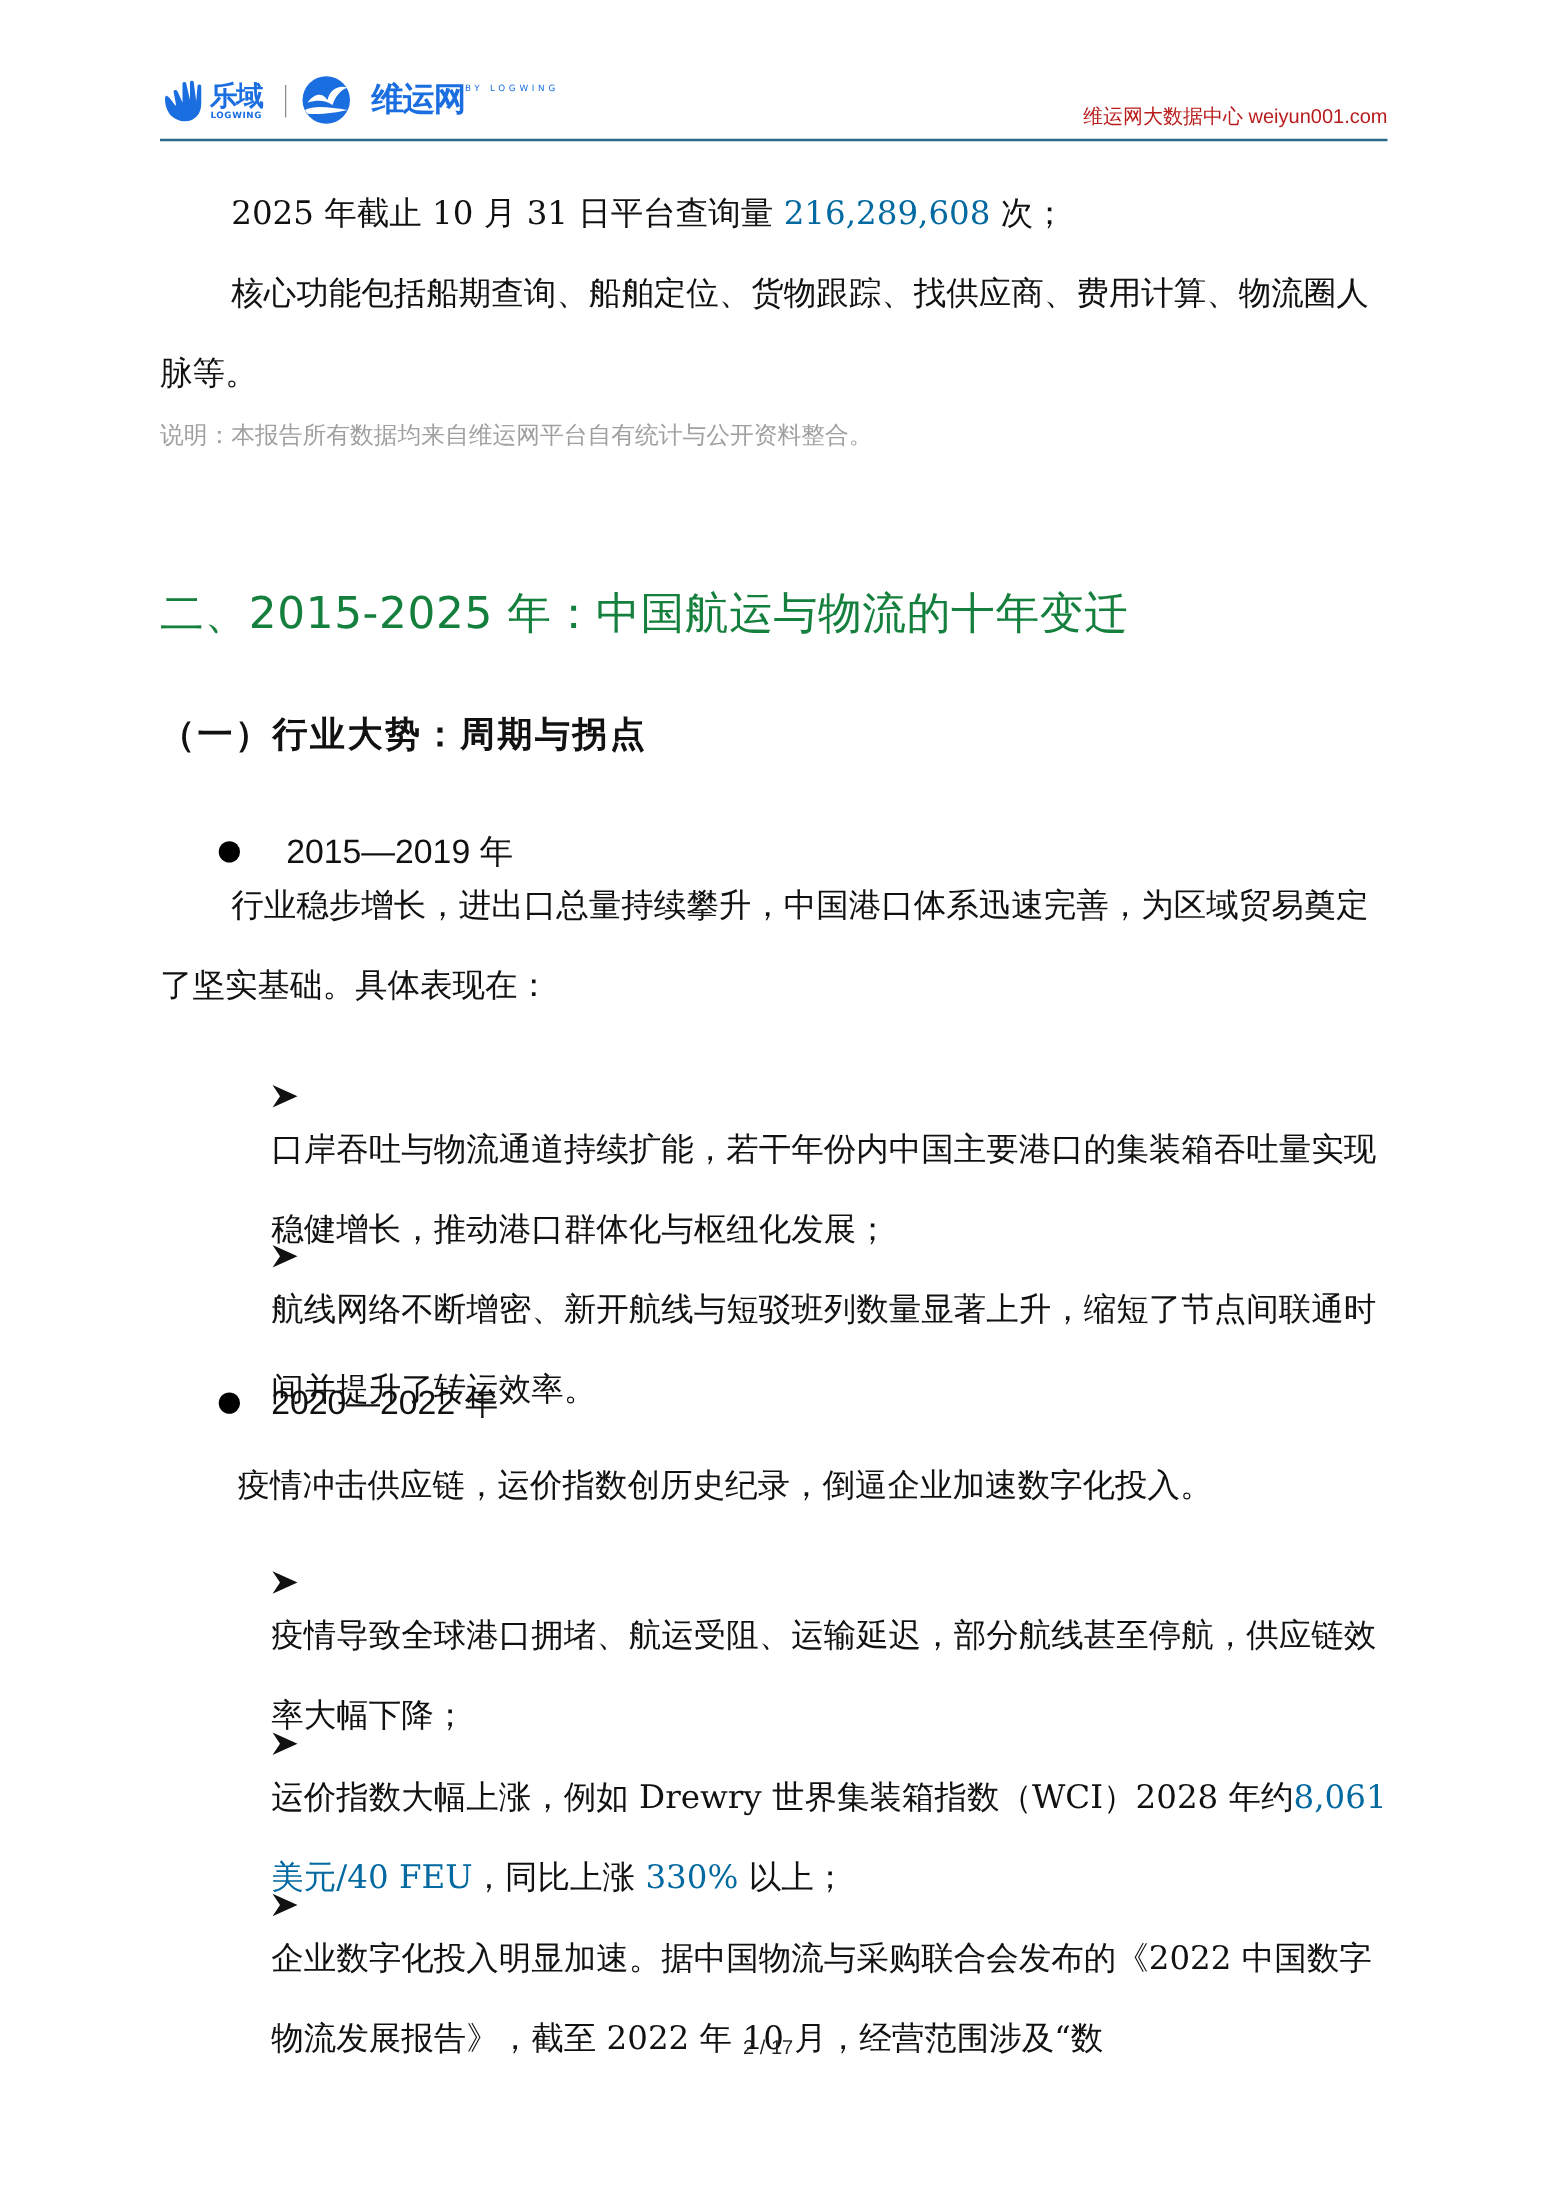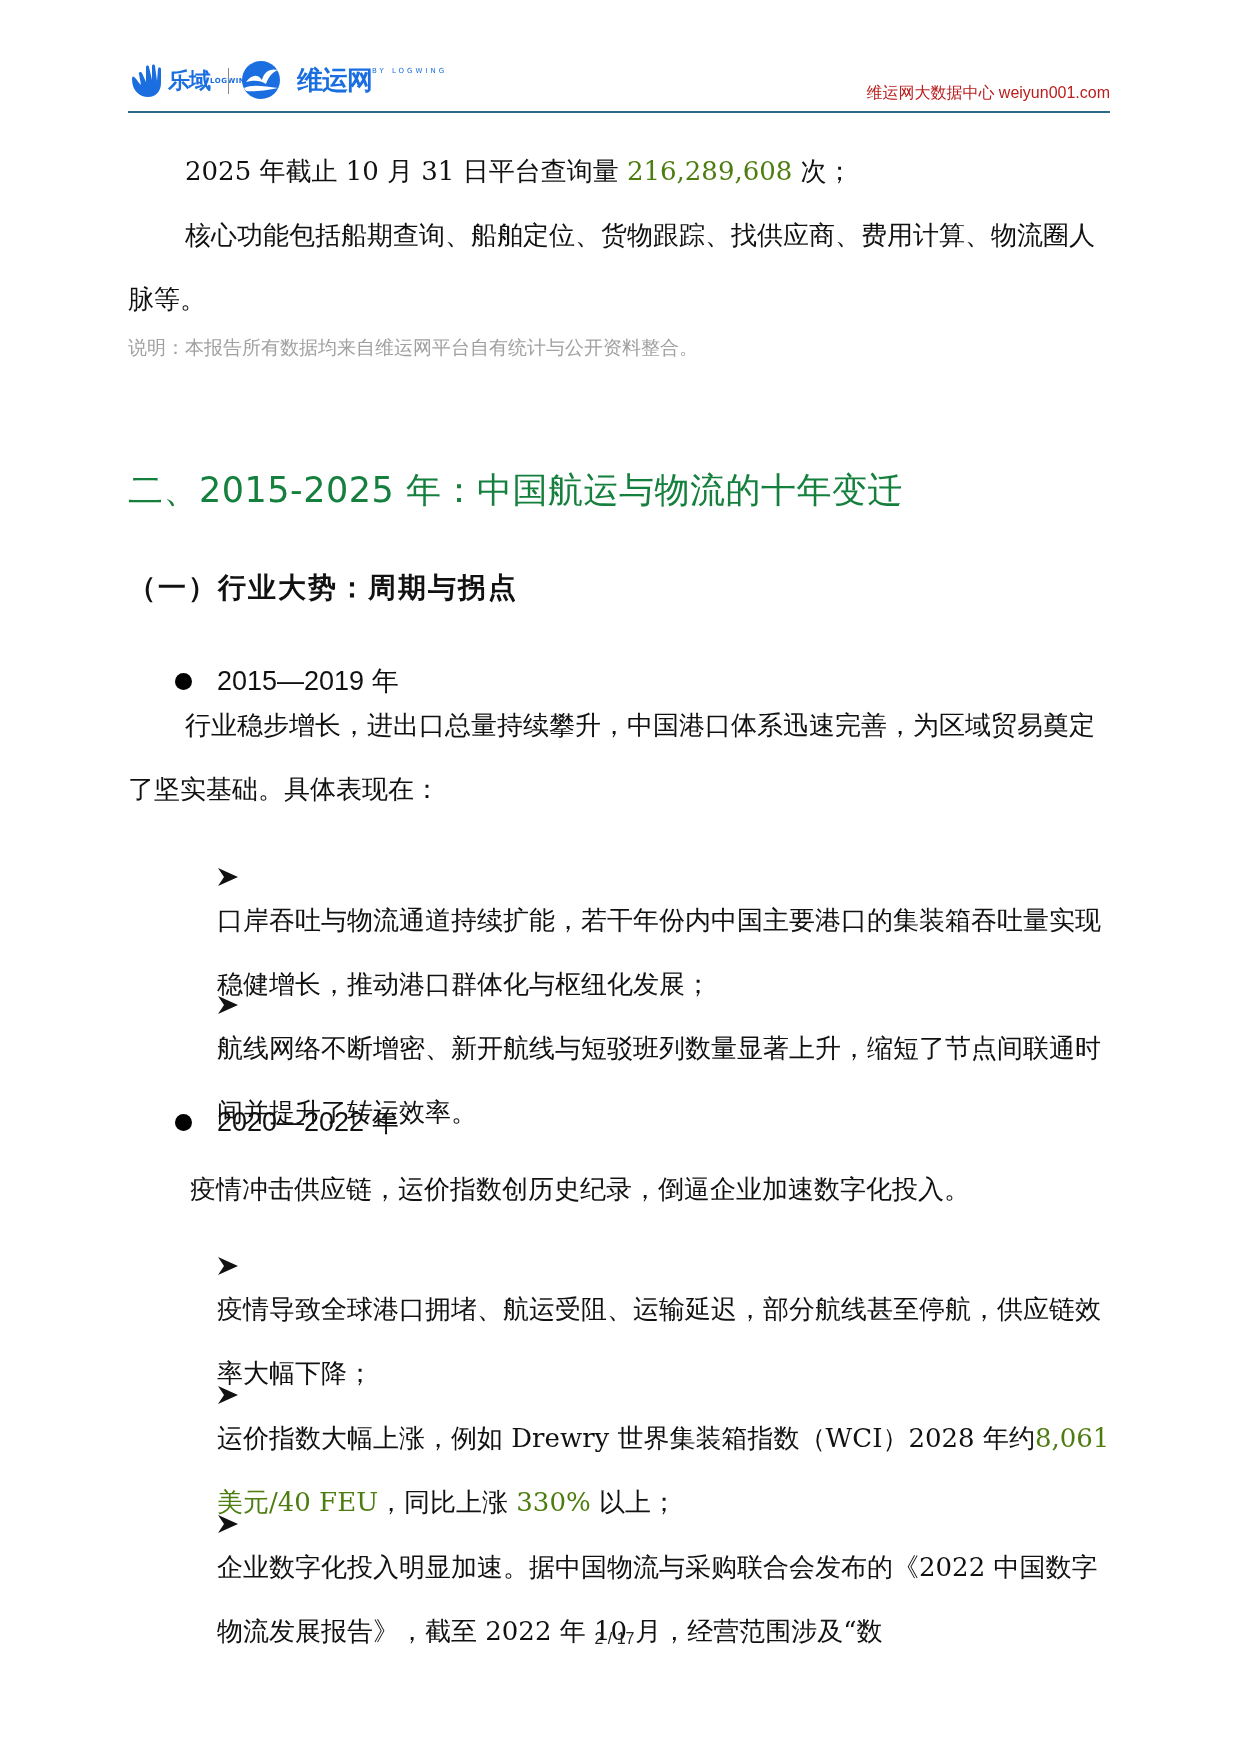--- a/index.html
+++ b/index.html
@@ -3,38 +3,38 @@
 <meta charset="utf-8">
 <style>
   html, body { margin: 0; padding: 0; background: #ffffff; }
   body { width: 1241px; height: 1754px; position: relative; overflow: hidden;
          font-family: "DejaVu Serif", "Liberation Serif", serif; color: #111; }
   .abs { position: absolute; }
 
   
   .logo-lewing { left: 128px; top: 62px; height: 38px; display: flex; align-items: center; }
   .logo-lewing .hand { width: 36px; height: 36px; }
-  .logo-lewing .txt { margin-left: 4px; display: flex; flex-direction: row; align-items: center; line-height: 1; }
+  .logo-lewing .txt { margin-left: 4px; display: flex; flex-direction: column; align-items: center; line-height: 1; }
   .logo-lewing .cn { font-family: "DejaVu Sans", sans-serif; font-weight: bold; font-size: 22px; color: #1a6ee0; letter-spacing: -1px; }
   .logo-lewing .en { font-family: "DejaVu Sans", sans-serif; font-weight: bold; font-size: 7px; color: #1a6ee0; letter-spacing: 0.5px; margin-top: 0; }
   .logo-sep { left: 228px; top: 68px; width: 1px; height: 26px; background: #8a8a8a; }
   .logo-weiyun { left: 240px; top: 60px; height: 40px; display: flex; align-items: center; }
   .logo-weiyun .bird { width: 42px; height: 40px; }
   .logo-weiyun .txt { margin-left: 15px; display: flex; flex-direction: row; align-items: flex-start; line-height: 1; }
   .logo-weiyun .cn { font-family: "DejaVu Sans", sans-serif; font-weight: bold; font-size: 26px; color: #1a6ee0; letter-spacing: -1px; }
   .logo-weiyun .en { font-family: "DejaVu Sans", sans-serif; font-size: 7px; color: #1a6ee0; letter-spacing: 3px; margin-top: 1px; }
 
   .header-right { right: 131px; top: 83px; font-family: "Liberation Sans", "DejaVu Sans", sans-serif;
                   font-size: 16px; color: #b91c1c; }
   .header-line { left: 128px; top: 111px; width: 982px; height: 2px; background: #2c6a8a; }
 
   
   .p { font-size: 26px; line-height: 64px; left: 128px; width: 982px; }
   .indent { text-indent: 57px; }
-  .hl { color: #4d7c0f; }
+  .hl { color: #0369a1; }
   .note { left: 128px; top: 335px; font-size: 19px; color: #a0a0a0; }
 
   .h2 { left: 128px; top: 467px; font-family: "DejaVu Sans", "Liberation Sans", sans-serif;
         font-size: 35px; color: #15803d; letter-spacing: 0.5px; }
   .h3 { left: 128px; top: 569px; font-family: "DejaVu Serif", serif; font-weight: bold;
         font-size: 28px; letter-spacing: 2px; }
 
   .bullet-row { left: 175px; font-size: 27px; display: flex; align-items: center; }
   .bullet-row .dot { width: 17px; height: 17px; border-radius: 50%; background: #000; margin-right: 25px; }
   .bullet-row .label { font-family: "Liberation Sans Narrow", "Liberation Sans", sans-serif; }
@@ -78,21 +78,21 @@
 
 <div class="abs p indent" style="top:139px;">
   <span>2025 年截止 10 月 31 日平台查询量 </span><span class="hl">216,289,608</span><span> 次；</span>
 </div>
 <div class="abs p indent" style="top:203px;">核心功能包括船期查询、船舶定位、货物跟踪、找供应商、费用计算、物流圈人脉等。</div>
 <div class="abs note">说明：本报告所有数据均来自维运网平台自有统计与公开资料整合。</div>
 
 <div class="abs h2">二、2015-2025 年：中国航运与物流的十年变迁</div>
 <div class="abs h3">（一）行业大势：周期与拐点</div>
 
-<div class="abs bullet-row" style="top:663px;">
+<div class="abs bullet-row" style="top:663px;gap:12px;">
   <span class="dot"></span>
   <span class="label">2015—2019 年</span>
 </div>
 <div class="abs p indent" style="top:693px;">行业稳步增长，进出口总量持续攀升，中国港口体系迅速完善，为区域贸易奠定了坚实基础。具体表现在：</div>
 
 <div class="abs sub" style="top:845px;">
   <svg class="arrow" viewBox="0 0 22 22">
       <path d="M1 2 L21 11 L1 20 L7 11 Z" fill="#111"></path>
     </svg>
   <span class="text">口岸吞吐与物流通道持续扩能，若干年份内中国主要港口的集装箱吞吐量实现稳健增长，推动港口群体化与枢纽化发展；</span>

